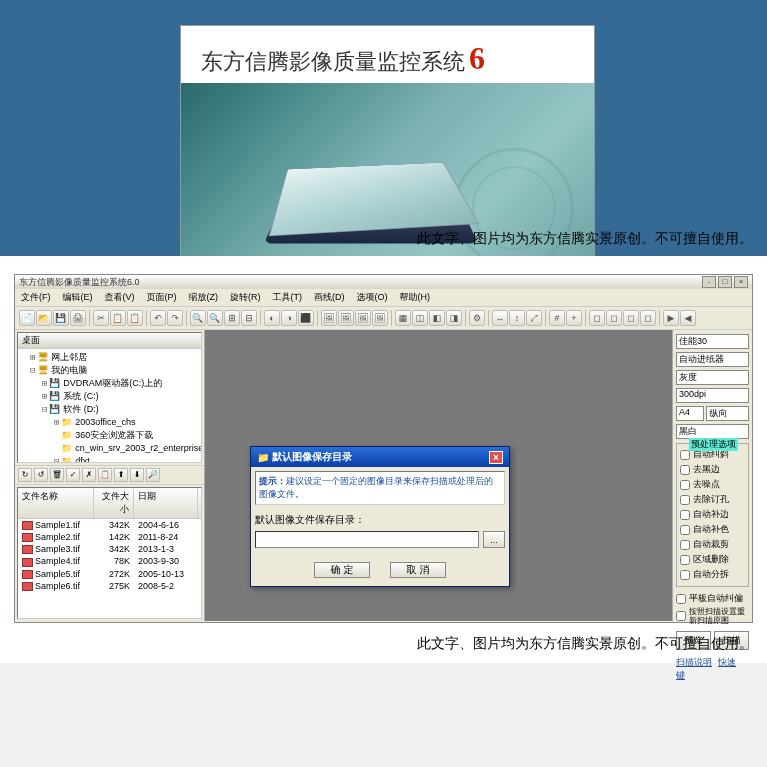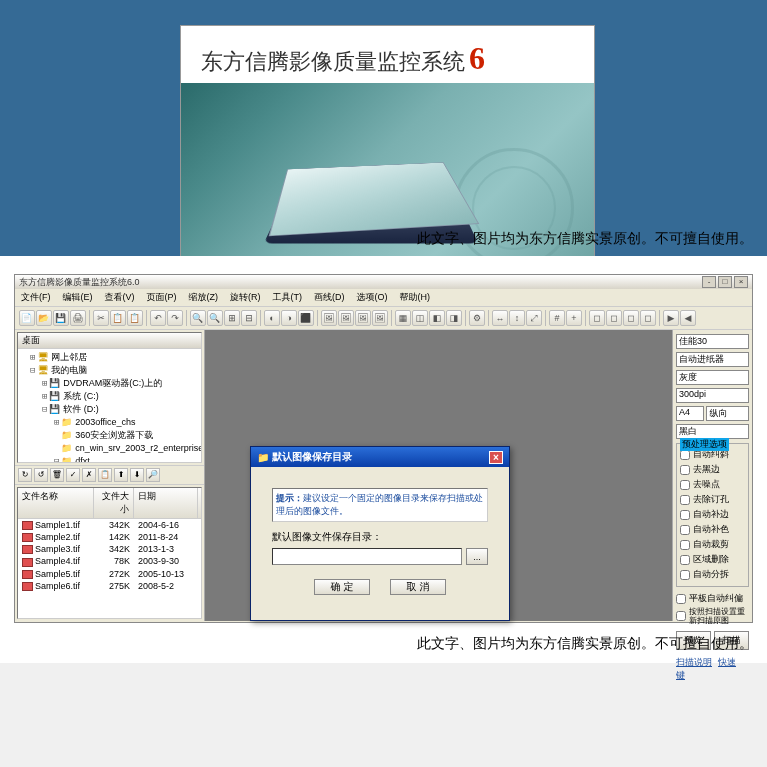--- a/index.html
+++ b/index.html
@@ -53,34 +53,34 @@
 .col-name { width: 76px; } .col-size { width: 40px; text-align: right; } .col-date { width: 64px; }
 .file-row .ficon { width: 11px; height: 9px; background: #e05050; display: inline-block; margin-right: 2px; border: 1px solid #903030; vertical-align: middle; }
 
 .center-pane { flex: 1; background: #7a7a7a; position: relative; }
 
 .right-pane { width: 80px; background: #ece9d8; border-left: 1px solid #aaa; padding: 4px 3px; font-size: 9px; }
 .right-pane select, .right-pane .combo { width: 100%; font-size: 9px; margin-bottom: 3px; height: 15px; border: 1px solid #888; background: #fff; padding: 0 2px; }
 .right-pane .row { display: flex; gap: 2px; margin-bottom: 3px; justify-content: space-between; }
 .right-pane .row .combo { margin-bottom: 0; }
 .group-box { border: 1px solid #aaa; padding: 4px 3px 3px; margin-top: 4px; position: relative; }
-.group-box .legend { position: absolute; top: -6px; left: 3px; background: #0ea5e9; padding: 0 2px; font-size: 9px; }
+.group-box .legend { position: absolute; top: -6px; left: 12px; background: #5eead4; padding: 0 2px; font-size: 9px; }
 .chk-row { display: flex; align-items: center; margin-bottom: 2px; font-size: 9px; }
 .chk-row input { width: 10px; height: 10px; margin-right: 3px; }
 .btn-row { display: flex; gap: 3px; margin-top: 6px; }
 .btn-row button { flex: 1; font-size: 9px; padding: 2px 0; background: linear-gradient(180deg,#fdfdfd,#e0ddd0); border: 1px solid #888; }
 .link-row { margin-top: 6px; font-size: 9px; }
 .link-row a { color: #2050a0; text-decoration: underline; margin-right: 6px; }
 
 
 .modal { position: absolute; left: 250px; top: 190px; width: 260px; background: #ece9d8; border: 1px solid #0a246a; box-shadow: 2px 2px 6px rgba(0,0,0,0.4); font-size: 10px; }
 .modal-title { background: linear-gradient(180deg, #2a6ed8 0%, #0a3ea8 100%); color: #fff; padding: 3px 6px; display: flex; align-items: center; font-size: 10px; font-weight: bold; }
 .modal-title .spacer { flex: 1; }
 .modal-title .x { width: 14px; height: 13px; background: #d85050; color: #fff; text-align: center; line-height: 12px; border: 1px solid #fff; font-size: 10px; }
-.modal-body { padding: 21px; }
+.modal-body { padding: 4px; }
 .modal-hint { color: #2050a0; font-size: 9px; margin-bottom: 8px; background: #fff; border: 1px inset #ccc; padding: 3px; }
 .modal-label { font-size: 10px; margin-bottom: 4px; }
 .modal-input-row { display: flex; gap: 4px; margin-bottom: 10px; }
 .modal-input-row input { flex: 1; border: 1px inset #888; height: 17px; font-size: 10px; padding: 0 3px; }
 .modal-input-row button { width: 22px; height: 17px; border: 1px solid #888; background: linear-gradient(180deg,#fdfdfd,#e0ddd0); font-size: 9px; }
 .modal-buttons { display: flex; justify-content: center; gap: 20px; padding: 4px 0; }
 .modal-buttons button { width: 56px; height: 16px; font-size: 10px; background: linear-gradient(180deg,#fdfdfd,#e0ddd0); border: 1px solid #888; }
 
 .watermark2 { position: absolute; right: 14px; bottom: 10px; color: #000; font-size: 14px; font-family: SimSun, serif; }
 </style>

